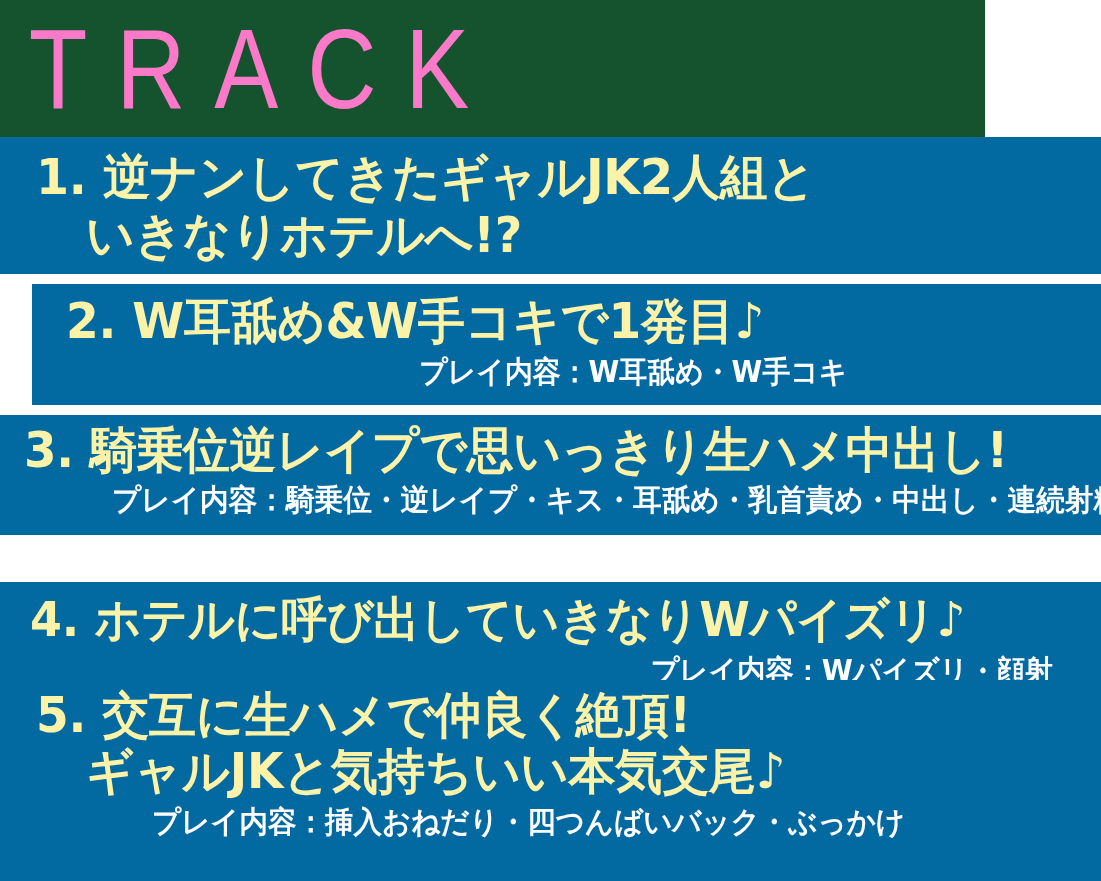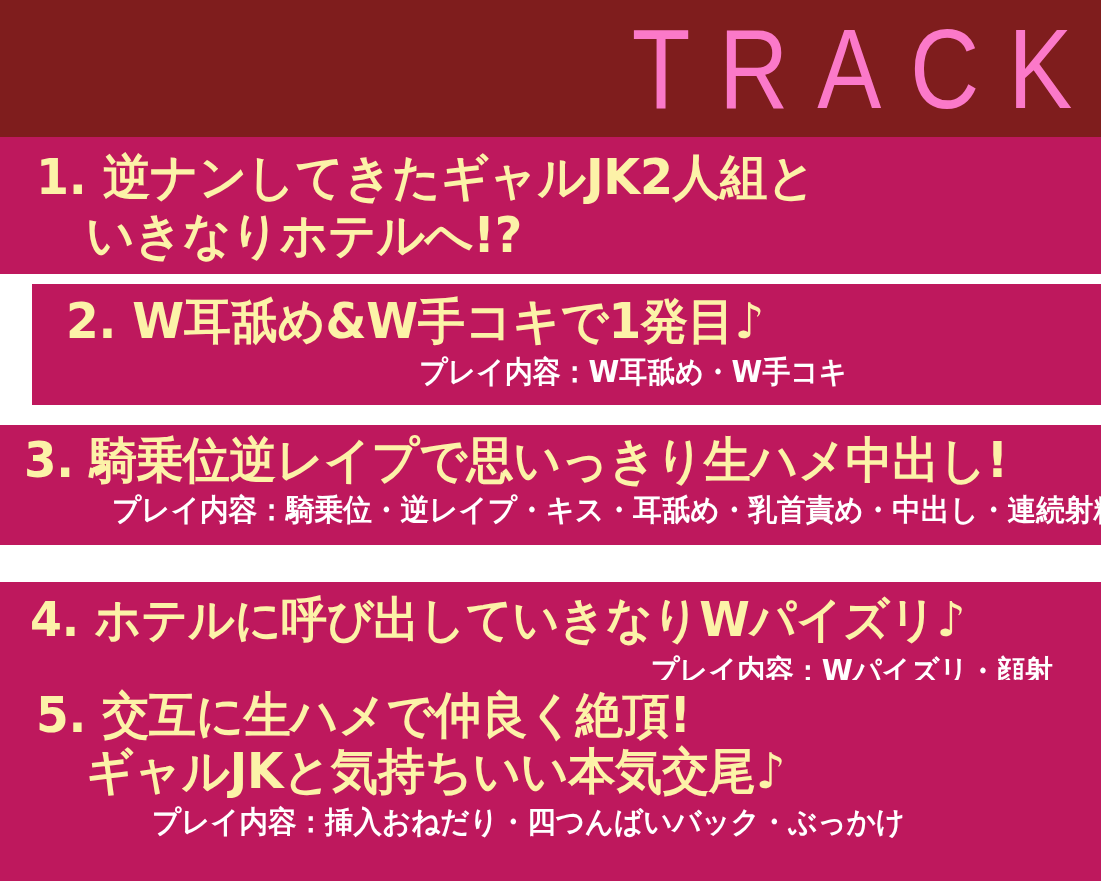--- a/index.html
+++ b/index.html
@@ -18,52 +18,52 @@
     width: 1101px;
     height: 881px;
     background: #ffffff;
   }
 
   
   .title-area {
     position: absolute;
     left: 0;
     top: 0;
-    width: 1101px;
+    width: 985px;
     height: 137px;
-    background: #7f1d1d;
+    background: #14532d;
     display: flex;
     align-items: center;
-    justify-content: flex-end;
+    justify-content: flex-start;
   }
   .title-text {
     color: #FB79C9;
     font-family: "Liberation Sans", "DejaVu Sans", sans-serif;
     font-size: 96px;
     font-weight: 400;
     letter-spacing: 0.30em;
     text-indent: 0.30em;
     line-height: 1;
     transform: scaleY(1.18);
     transform-origin: center center;
     white-space: nowrap;
   }
 
   
   .band {
     position: absolute;
     left: 0;
     width: 1101px;
-    background: #be185d;
+    background: #0369a1;
     box-sizing: border-box;
     overflow: hidden;
   }
   .band-1 { top: 137px; height: 137px; }
   .band-2 { top: 284px; height: 121px; margin-left: 32px; }
-  .band-3 { top: 425px; height: 120px; }
+  .band-3 { top: 415px; height: 120px; }
   .band-4 { top: 546px; height: 124px; margin-top: 36px; }
   .band-5 { top: 680px; height: 217px; }
 
   .track-main {
     color: #FCF2A8;
     font-family: "DejaVu Sans", "Liberation Sans", sans-serif;
     font-weight: 700;
     line-height: 1.08;
     white-space: nowrap;
     letter-spacing: -0.005em;

